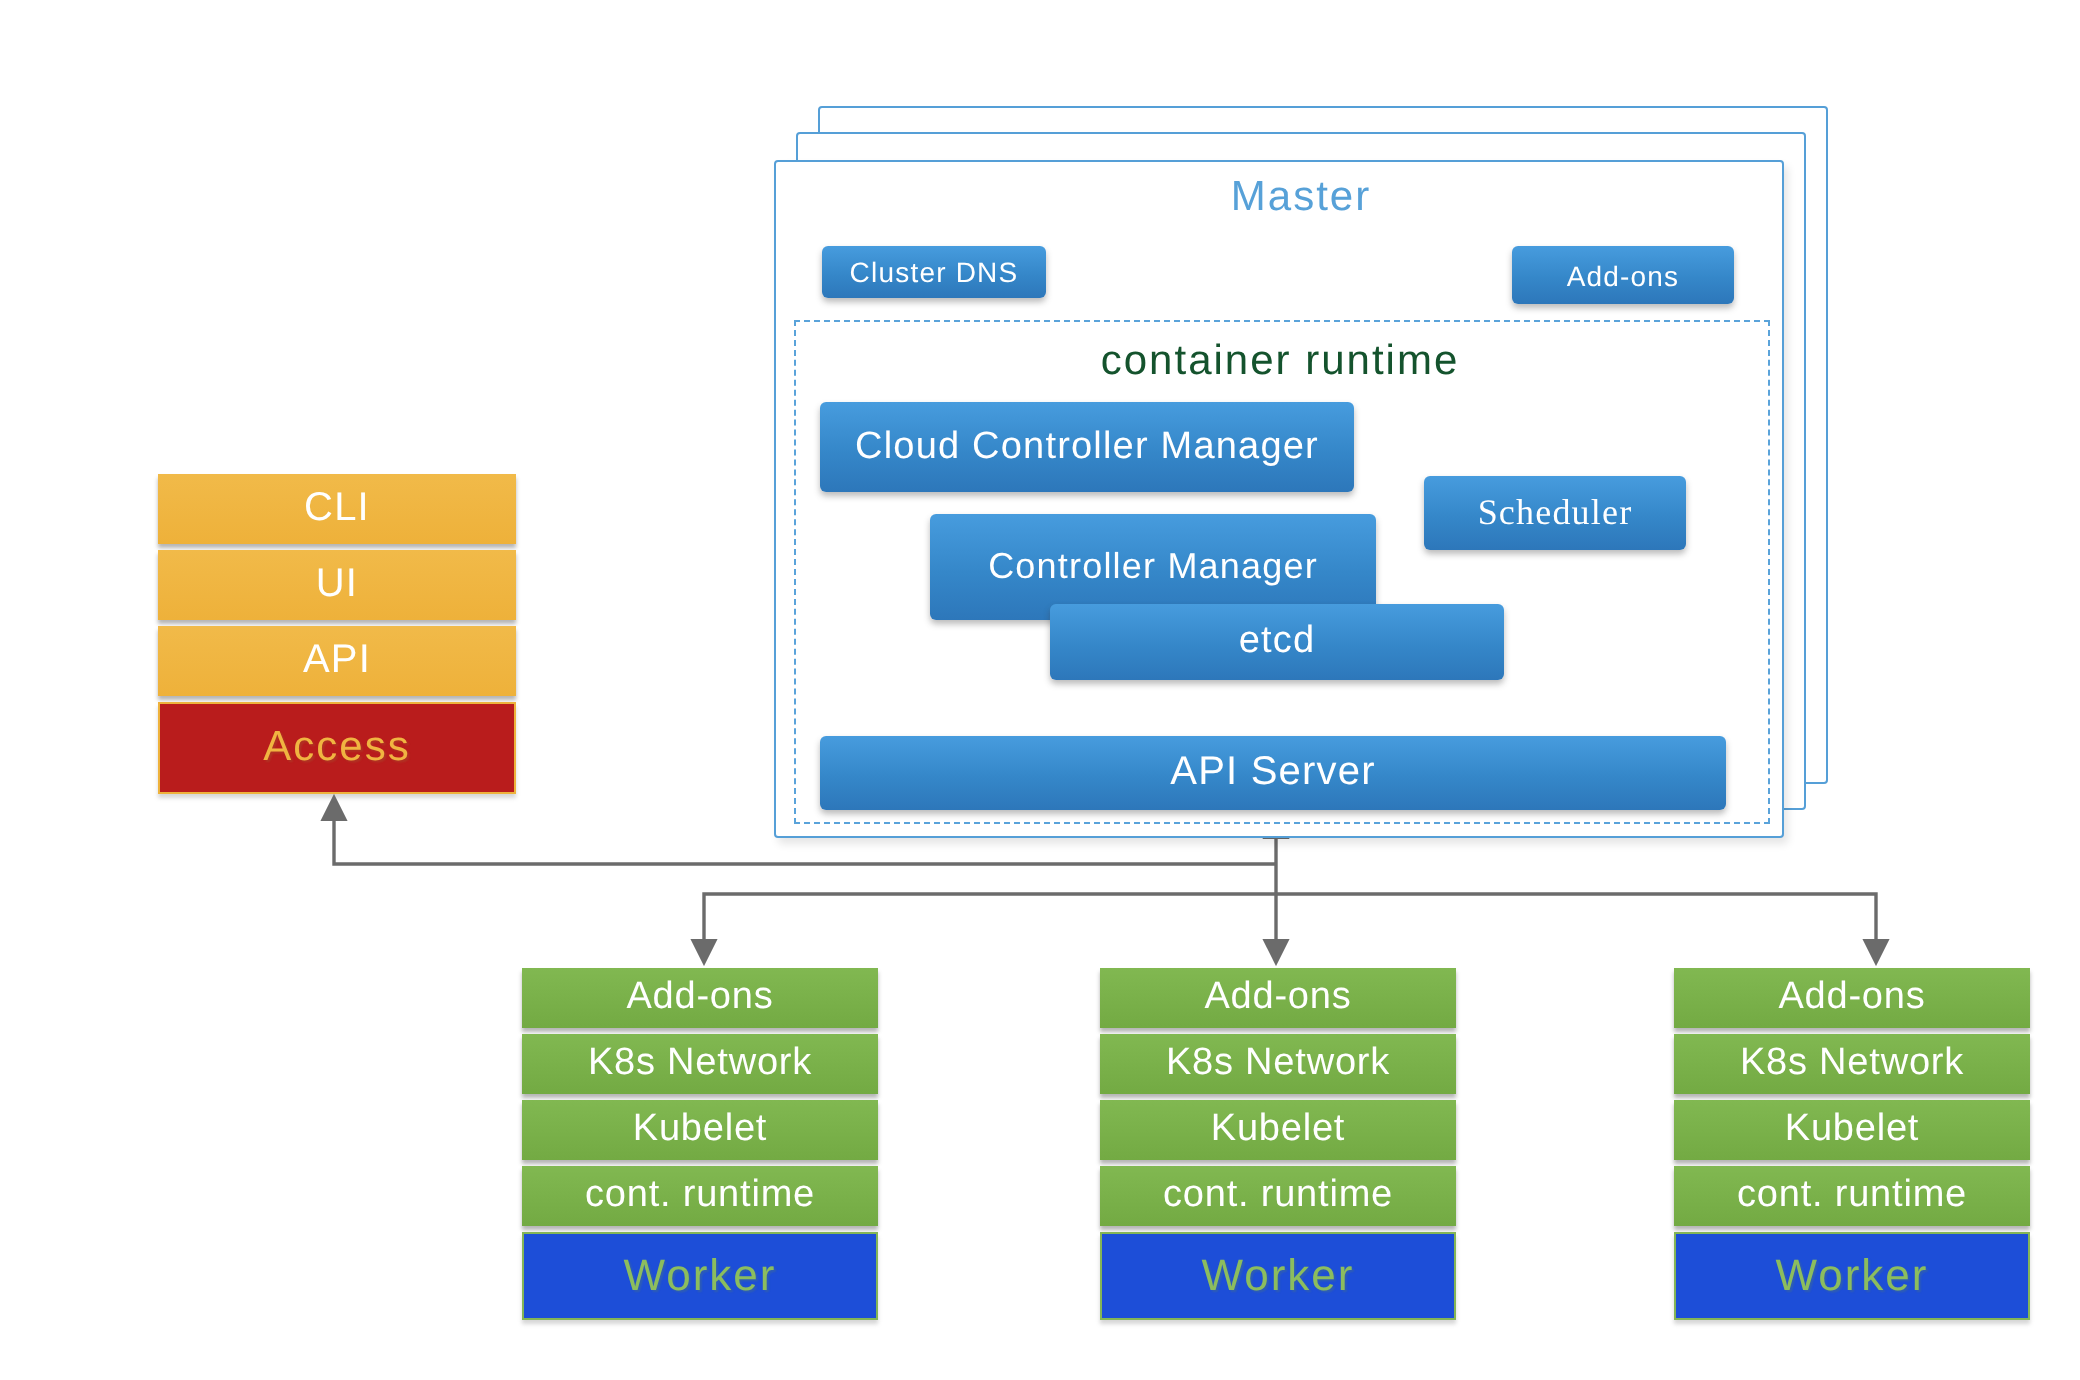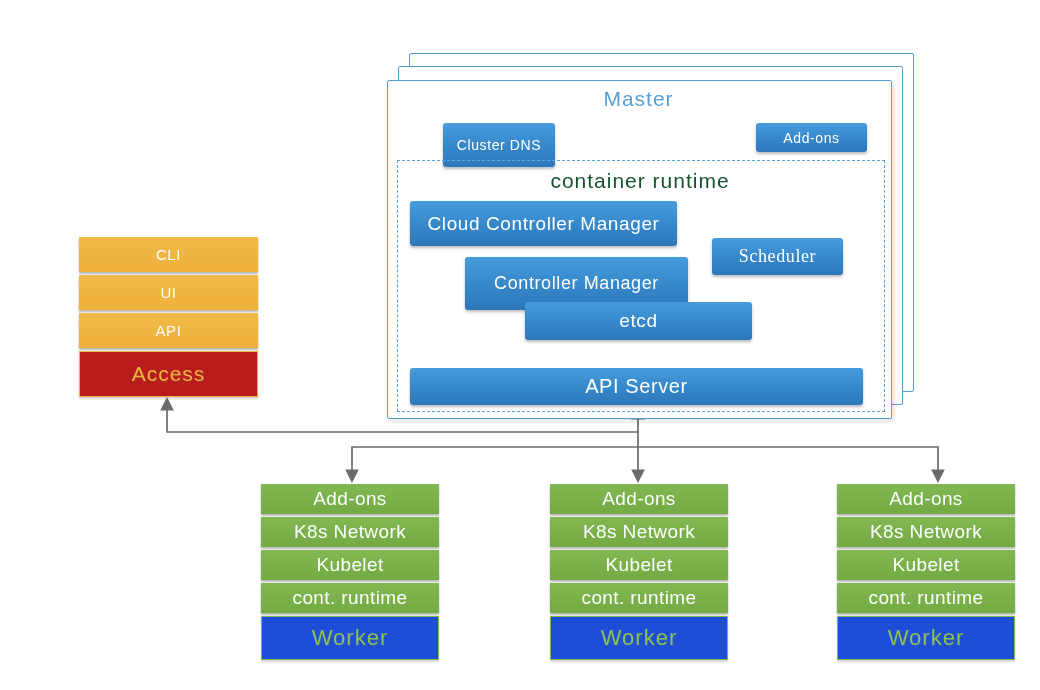--- a/index.html
+++ b/index.html
@@ -10,53 +10,53 @@
   
   .layer{
     position:absolute;width:503px;height:337px;background:#ffffff;
     border:1.6px solid #559fd7;border-radius:2px;
   }
   .layer.back2{left:409px;top:53px;}
   .layer.back1{left:398px;top:66px;}
   .layer.main{left:387px;top:80px;box-shadow:2px 3px 4px rgba(0,0,0,.10);}
   .master-title{
     position:absolute;left:387px;top:87px;width:503px;text-align:center;
-    font-size:21px;color:#57a1d8;letter-spacing:1px;
+    font-size:21px;color:#57a1d8;letter-spacing:1px;padding-left:12px;
   }
   .dashed-box{
     position:absolute;left:397px;top:160px;width:486px;height:250px;
     border:1.6px dashed #5aa3da;background:transparent;
   }
   .cr-title{
     position:absolute;left:397px;top:169px;width:486px;text-align:center;
     font-size:21px;color:#14532d;letter-spacing:1px;
   }
   
   .bluebox{
     position:absolute;display:flex;align-items:center;justify-content:center;
     background:linear-gradient(180deg,#479cde 0%,#3587c9 55%,#2d77ba 100%);
     color:#ffffff;border-radius:3px;box-shadow:0 2px 3px rgba(60,60,60,.35);
     letter-spacing:.6px;
   }
-  .b-clusterdns{left:411px;top:123px;width:112px;height:44px;font-size:14px;margin-left:32px;}
+  .b-clusterdns{left:411px;top:123px;width:112px;height:26px;font-size:14px;}
   .b-addons   {left:756px;top:123px;width:111px;height:29px;font-size:14px;}
   .b-ccm      {left:410px;top:201px;width:267px;height:45px;font-size:19px;}
   .b-cm       {left:465px;top:257px;width:223px;height:53px;font-size:18px;}
   .b-sched    {left:712px;top:238px;width:131px;height:37px;font-size:18px;font-family:Liberation Serif, serif;}
   .b-etcd     {left:525px;top:302px;width:227px;height:38px;font-size:19px;}
   .b-api      {left:410px;top:368px;width:453px;height:37px;font-size:20px;}
   
   .access-stack{
     position:absolute;left:79px;top:237px;width:179px;
     display:flex;flex-direction:column;gap:3px;
   }
   .access-row{
     height:35px;background:linear-gradient(180deg,#f1ba49,#eeb13a);
     color:#ffffff;display:flex;align-items:center;justify-content:center;
-    font-size:15px;letter-spacing:.6px;box-shadow:0 2px 2px rgba(90,90,90,.45);text-align:center;
+    font-size:20px;letter-spacing:.6px;box-shadow:0 2px 2px rgba(90,90,90,.45);text-align:center;
   }
   .access-label{
     height:44px;background:#b91c1c;border:1.6px solid #eeb23c;
     color:#f0b441;display:flex;align-items:center;justify-content:center;
     font-size:21px;letter-spacing:1px;box-shadow:0 2px 2px rgba(120,120,120,.3);
     text-shadow:1px 1px 1px rgba(150,120,60,.25);
   }
   
   .worker-stack{
     position:absolute;top:484px;width:178px;

